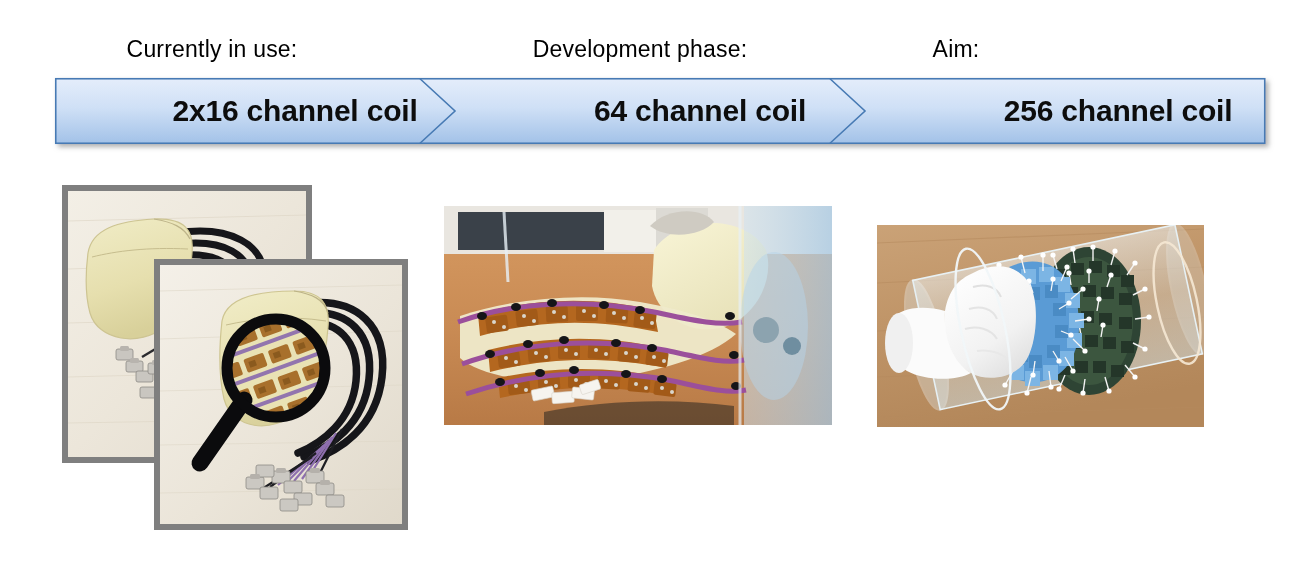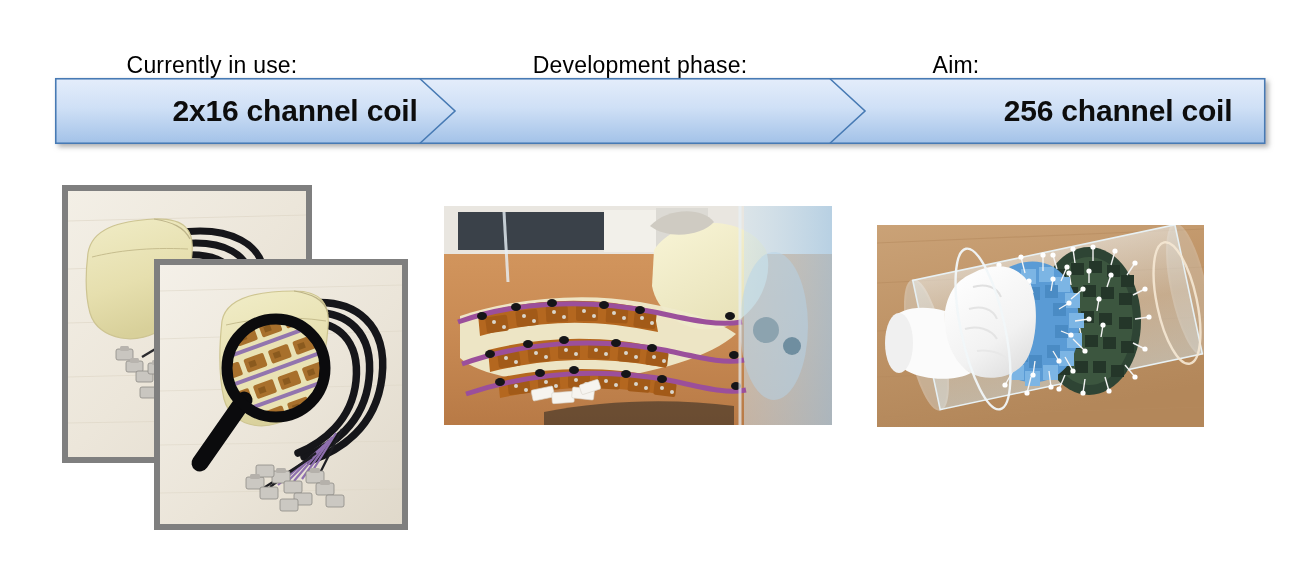--- a/index.html
+++ b/index.html
@@ -17,21 +17,20 @@
 
   
   .stage-label {
     position: absolute;
     top: 36px;
     font-size: 23px;
     color: #000000;
     white-space: nowrap;
     transform: translateX(-50%);
     letter-spacing: 0.2px;
-    margin-top: 16px;
   }
   #label-0 { left: 212px; }
   #label-1 { left: 640px; text-align: right; }
   #label-2 { left: 956px; }
 
   
   .banner {
     position: absolute;
     left: 55px;
     top: 78px;
@@ -131,20 +130,21 @@
     <g filter="url(#bannerShadow)">
       <rect x="0.75" y="0.75" width="1209" height="64.5" fill="url(#bannerGrad)" stroke="#477ab4" stroke-width="1.6"></rect>
     </g>
 
     <path d="M 365 0.75 L 400 33 L 365 65.25" fill="none" stroke="#477ab4" stroke-width="1.6"></path>
 
     <path d="M 775 0.75 L 810 33 L 775 65.25" fill="none" stroke="#477ab4" stroke-width="1.6"></path>
   </svg>
 
   <div class="banner-text" id="banner-text-0">2x16 channel coil</div>
+  <div class="banner-text" id="banner-text-1">64 channel coil</div>
   <div class="banner-text" id="banner-text-2">256 channel coil</div>
 </div>
 
 <div class="photos">
 
   <div class="photo framed" id="photo-1a">
     <svg width="238" height="266" viewBox="0 0 238 266" preserveAspectRatio="none">
       <defs>
         <linearGradient id="wood1" x1="0" y1="0" x2="1" y2="1">
           <stop offset="0%" stop-color="#f3efe6"></stop>

